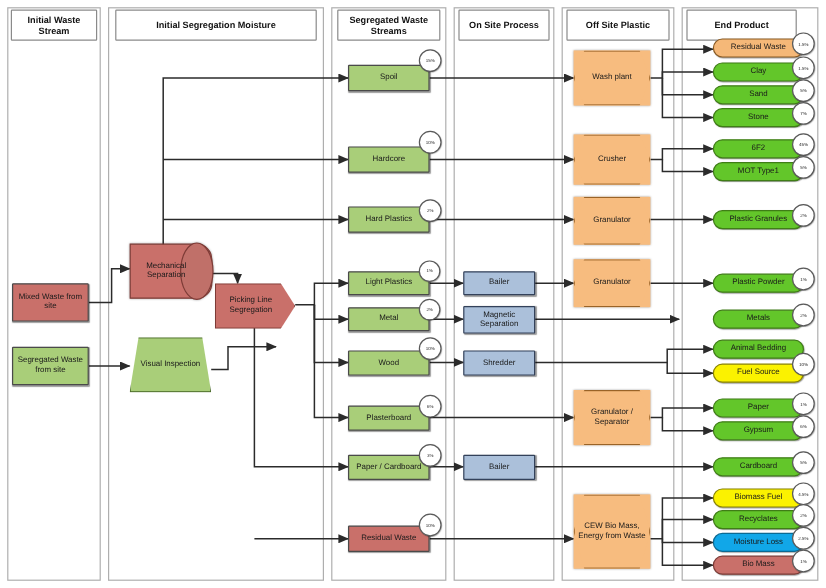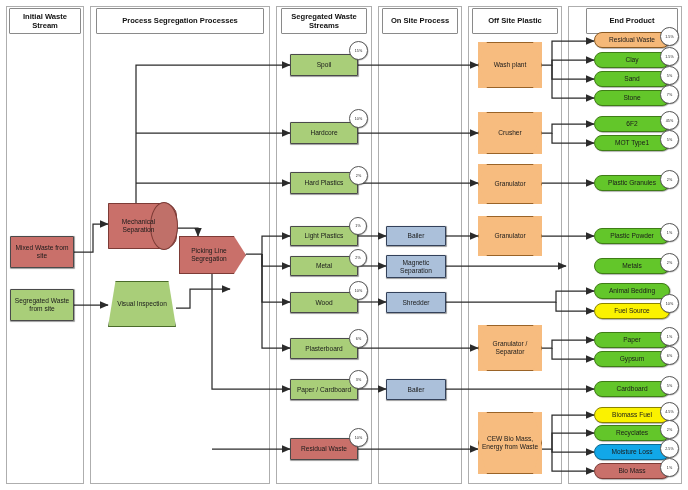--- a/index.html
+++ b/index.html
@@ -70,32 +70,32 @@
   <div class="lane" style="left:90px;top:6px;width:180px;height:478px;"></div>
   <div class="lane" style="left:276px;top:6px;width:96px;height:478px;"></div>
   <div class="lane" style="left:378px;top:6px;width:84px;height:478px;"></div>
   <div class="lane" style="left:468px;top:6px;width:94px;height:478px;"></div>
   <div class="lane" style="left:568px;top:6px;width:114px;height:478px;"></div>
 
   <div class="lane-hd" style="left:9px;top:8px;width:72px;height:26px;">
     <span>Initial Waste Stream</span>
     </div>
   <div class="lane-hd" style="left:96px;top:8px;width:168px;height:26px;">
-    <span>Process Segregation Processes</span>
+    <span>Initial Segregation Moisture</span>
     </div>
   <div class="lane-hd" style="left:281px;top:8px;width:86px;height:26px;">
     <span>Segregated Waste Streams</span>
     </div>
   <div class="lane-hd" style="left:382px;top:8px;width:76px;height:26px;">
     <span>On Site Process</span>
     </div>
   <div class="lane-hd" style="left:472px;top:8px;width:86px;height:26px;">
     <span>Off Site Plastic</span>
     </div>
-  <div class="lane-hd" style="left:572px;top:8px;width:92px;height:26px;margin-left:14px;">
+  <div class="lane-hd" style="left:572px;top:8px;width:92px;height:26px;">
     <span>End Product</span>
     </div>
 
   <svg class="wires" viewBox="0 0 688 490">
     <defs>
       <marker id="ah" markerWidth="7" markerHeight="6" refX="6.4" refY="3" orient="auto">
         <path d="M0,0 L7,3 L0,6 z" fill="#2b2b2b"></path>
       </marker>
     </defs>
     <g fill="none" stroke="#2b2b2b" stroke-width="1.25" marker-end="url(#ah)">

